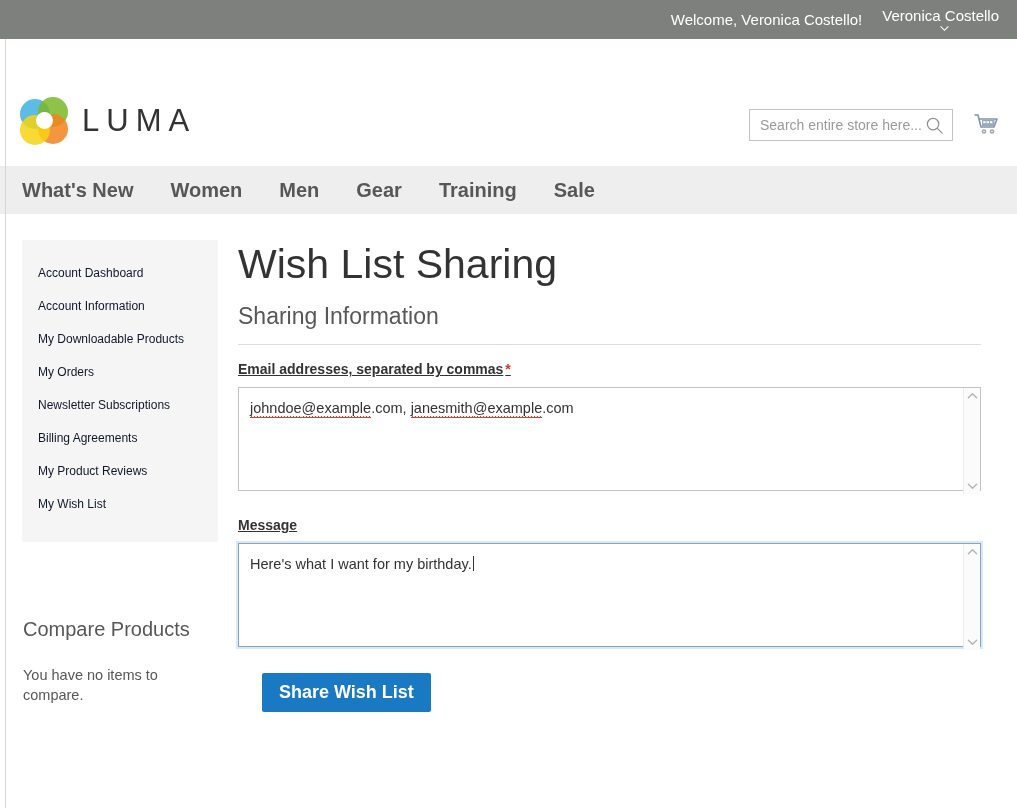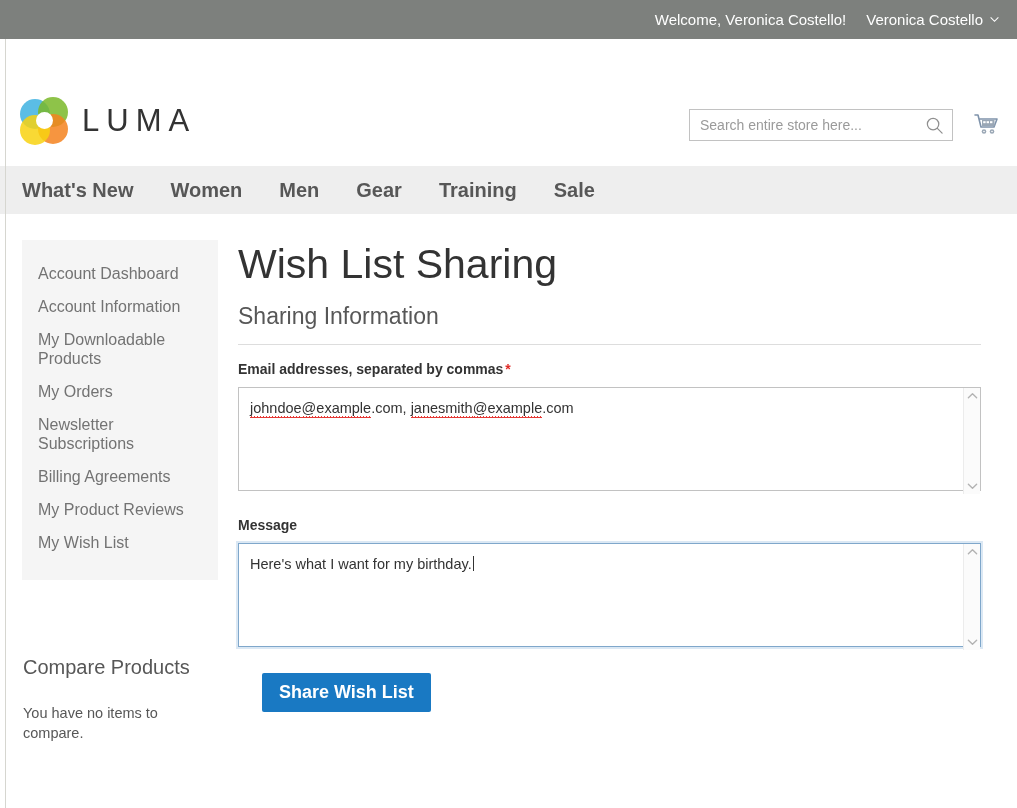--- a/index.html
+++ b/index.html
@@ -43,20 +43,21 @@
     margin-right: 20px;
     white-space: nowrap;
   }
   .customer-menu {
     display: flex;
     align-items: center;
     color: #ffffff;
     font-size: 15px;
     cursor: pointer;
     white-space: nowrap;
+    flex-direction: column;
   }
   .chevron-down {
     display: inline-block;
     margin-left: 7px;
     width: 9px;
     height: 9px;
   }
   .chevron-down svg { display: block; }
 
   
@@ -110,21 +111,21 @@
 
   .header-right {
     position: absolute;
     right: 16px;
     top: 70px;
     display: flex;
     align-items: center;
   }
   .search-box {
     position: relative;
-    width: 264px;
+    width: 204px;
     height: 32px;
     border: 1px solid #c2c2c2;
     background: #ffffff;
     box-sizing: border-box;
     display: flex;
     align-items: center;
   }
   .search-box input {
     border: 0;
     outline: none;
@@ -183,22 +184,22 @@
   .sidebar {
     width: 196px;
     margin-left: 22px;
     flex: 0 0 196px;
   }
   .sidebar-block {
     background: #f5f5f5;
     padding: 24px 0 28px 0;
   }
   .sidebar-item {
-    font-size: 16px;
-    color: #737373;
+    font-size: 12px;
+    color: #0f172a;
     padding: 0 16px 0 16px;
     line-height: 19px;
     margin-bottom: 14px;
     cursor: pointer;
   }
   .sidebar-item:last-child { margin-bottom: 0; }
 
   .compare-block {
     margin-top: 76px;
     padding-left: 1px;
@@ -237,20 +238,21 @@
     padding-bottom: 14px;
     border-bottom: 1px solid #dddddd;
     margin-bottom: 16px;
   }
   .field-label {
     font-size: 14px;
     font-weight: bold;
     color: #333333;
     margin-bottom: 10px;
     display: block;
+    text-decoration: underline;
   }
   .req-star {
     color: #e02b27;
     font-size: 14px;
     margin-left: 2px;
   }
   .ta-wrap {
     position: relative;
     margin-bottom: 22px;
   }

